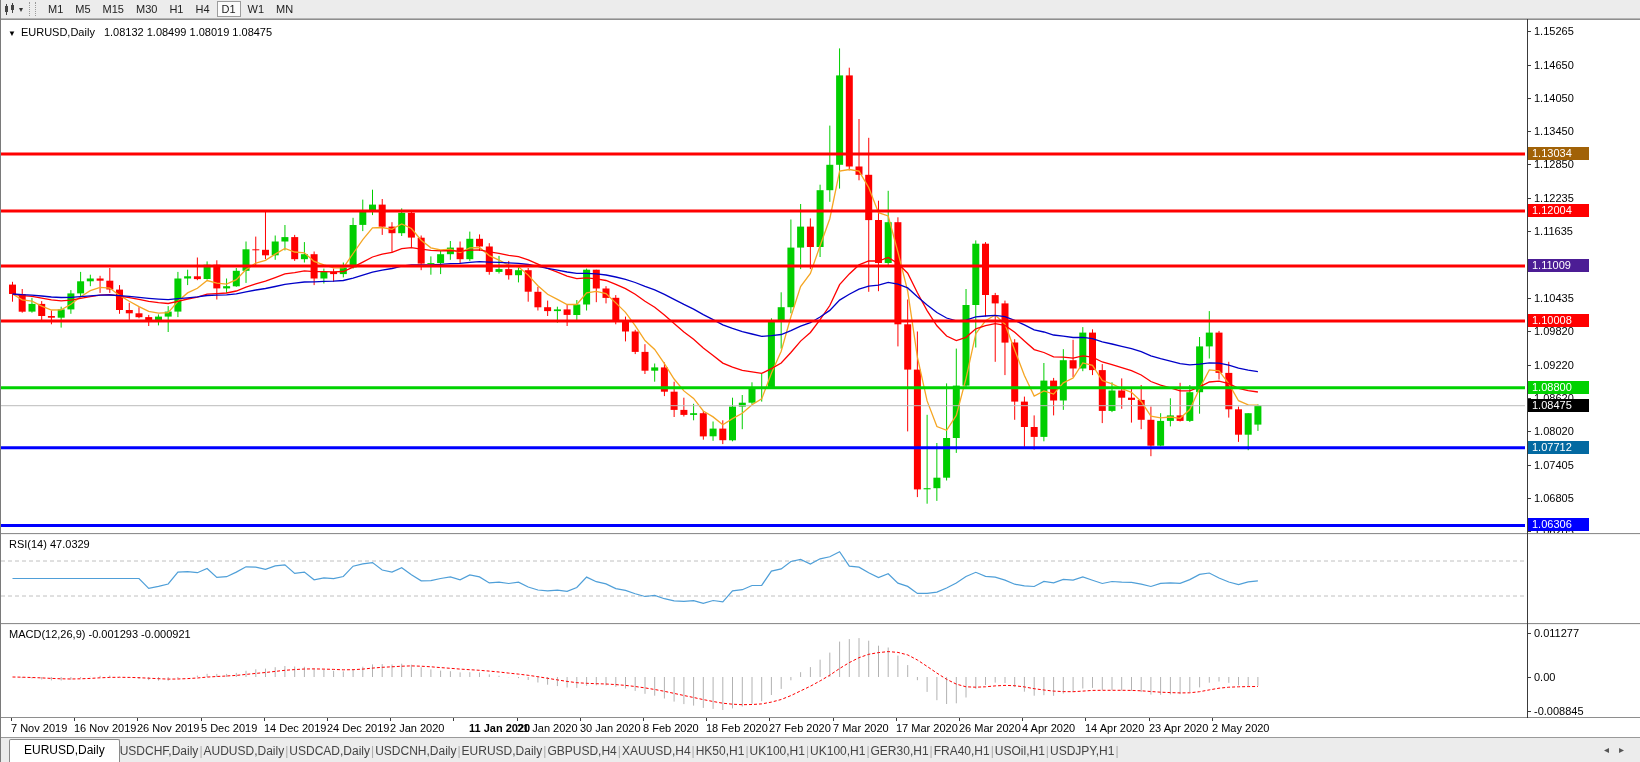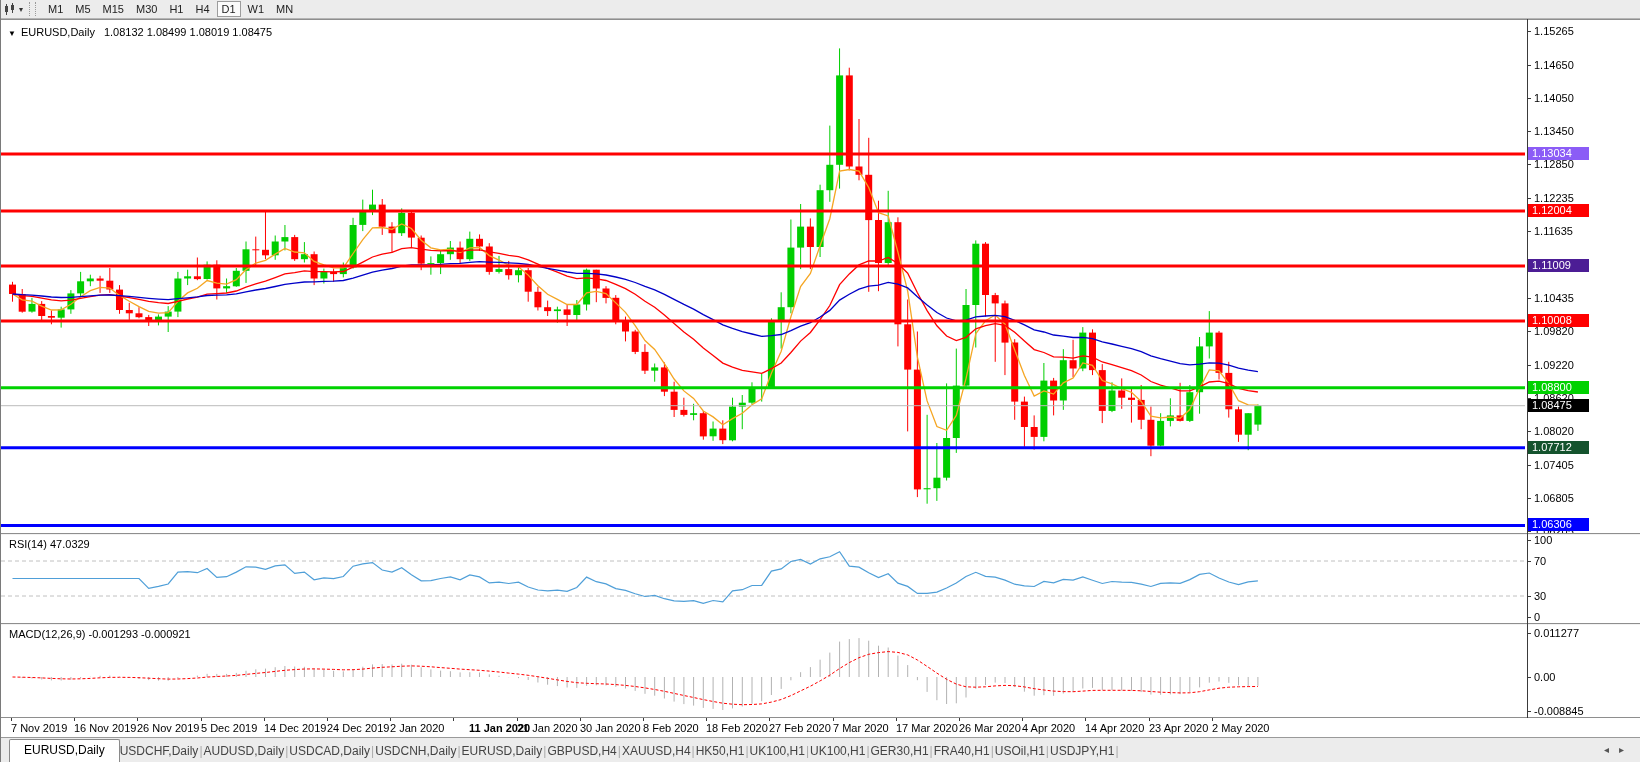--- a/index.html
+++ b/index.html
@@ -361,53 +361,43 @@
       <span class="tick-dash" style="top: 378px;"></span>
       <span class="tick-label" style="top: 372px;">1.08620</span>
       <span class="tick-dash" style="top: 411px;"></span>
       <span class="tick-label" style="top: 405px;">1.08020</span>
       <span class="tick-dash" style="top: 445px;"></span>
       <span class="tick-label" style="top: 439px;">1.07405</span>
       <span class="tick-dash" style="top: 478px;"></span>
       <span class="tick-label" style="top: 472px;">1.06805</span>
       <span class="tick-dash" style="top: 511px;"></span>
       <span class="tick-label" style="top: 505px;">1.06205</span>
-      <span class="plabel" style="top: 127px; background: #8b5cf6;">1.13034</span>
+      <span class="plabel" style="top: 127px; background: #a16207;">1.13034</span>
       <span class="plabel" style="top: 184px; background: rgb(255, 0, 0);">1.12004</span>
       <span class="plabel" style="top: 239px; background: #4c1d95;">1.11009</span>
       <span class="plabel" style="top: 294px; background: rgb(255, 0, 0);">1.10008</span>
       <span class="plabel" style="top: 361px; background: rgb(0, 210, 0);">1.08800</span>
-      <span class="plabel" style="top: 421px; background: #14532d;">1.07712</span>
+      <span class="plabel" style="top: 421px; background: #0369a1;">1.07712</span>
       <span class="plabel" style="top: 498px; background: rgb(0, 0, 255);">1.06306</span>
       <span class="plabel" style="top: 379px; background: rgb(0, 0, 0);">1.08475</span>
     </div>
 
   <div class="sep" style="top:533px"></div>
   <div class="sep2" style="top:534px"></div>
 
   <div class="plot" style="top:535px;height:88px;width:1524px">
     <svg id="rsi-svg" width="1524" height="88">
         <line x1="0" x2="1524" y1="61.0" y2="61.0" stroke="#c0c0c0" stroke-width="1" stroke-dasharray="4,3"></line>
         <line x1="0" x2="1524" y1="26.0" y2="26.0" stroke="#c0c0c0" stroke-width="1" stroke-dasharray="4,3"></line>
         <polyline points="11.5,43.5 21.2,43.5 31.0,43.5 40.7,43.5 50.4,43.5 60.2,43.5 69.9,43.5 79.6,43.5 89.3,43.5 99.1,43.5 108.8,43.5 118.5,43.5 128.3,43.5 138.0,43.5 147.7,53.3 157.5,51.3 167.2,49.0 176.9,37.2 186.6,36.6 196.4,37.7 206.1,33.5 215.8,42.4 225.6,41.7 235.3,37.1 245.0,31.8 254.8,32.1 264.5,34.3 274.2,30.9 283.9,29.9 293.7,38.4 303.4,37.1 313.1,44.8 322.9,42.9 332.6,43.6 342.3,41.5 352.1,31.2 361.8,28.8 371.5,27.6 381.2,35.0 391.0,37.0 400.7,32.8 410.4,39.8 420.2,45.8 429.9,45.7 439.6,43.5 449.4,41.9 459.1,44.8 468.8,39.9 478.5,41.9 488.3,47.9 498.0,47.2 507.7,48.5 517.5,47.1 527.2,52.0 536.9,55.0 546.6,55.8 556.4,55.2 566.1,56.3 575.8,52.5 585.6,42.1 595.3,46.7 605.0,48.9 614.8,53.6 624.5,55.4 634.2,58.8 644.0,61.5 653.7,60.4 663.4,63.7 673.1,65.8 682.9,66.3 692.6,65.7 702.3,68.3 712.1,65.5 721.8,66.8 731.5,55.8 741.3,54.7 751.0,50.5 760.7,50.3 770.4,36.1 780.2,33.9 789.9,26.5 799.6,24.4 809.4,29.1 819.1,23.8 828.8,21.8 838.6,16.7 848.3,31.1 858.0,32.2 867.7,37.8 877.5,42.6 887.2,38.8 896.9,48.1 906.7,51.4 916.4,58.4 926.1,58.3 935.9,57.1 945.6,53.0 955.3,48.0 965.0,41.5 974.8,37.3 984.5,41.4 994.2,42.1 1004.0,45.1 1013.7,49.2 1023.4,50.9 1033.2,51.5 1042.9,46.4 1052.6,47.9 1062.3,44.4 1072.1,45.1 1081.8,41.9 1091.5,45.2 1101.3,48.5 1111.0,46.5 1120.7,47.1 1130.5,47.3 1140.2,49.2 1149.9,51.5 1159.6,48.4 1169.4,47.8 1179.1,48.3 1188.8,44.6 1198.6,39.4 1208.3,38.0 1218.0,43.0 1227.8,47.0 1237.5,49.6 1247.2,46.9 1256.9,45.9" fill="none" stroke="#4f9fd8" stroke-width="1.2"></polyline>
       </svg>
     <div class="ind-label">
       <span>RSI(14)</span>&nbsp;<span>47.0329</span>
     </div>
   </div>
-  <div class="axis" id="rsi-axis" style="top:535px;height:88px">
-      <span class="tick-dash" style="top: 5px;"></span>
-      <span class="tick-label" style="top: -1px;">100</span>
-      <span class="tick-dash" style="top: 26px;"></span>
-      <span class="tick-label" style="top: 20px;">70</span>
-      <span class="tick-dash" style="top: 61px;"></span>
-      <span class="tick-label" style="top: 55px;">30</span>
-      <span class="tick-dash" style="top: 82px;"></span>
-      <span class="tick-label" style="top: 76px;">0</span>
-    </div>
 
   <div class="sep" style="top:623px"></div>
   <div class="sep2" style="top:624px"></div>
 
   <div class="plot" style="top:625px;height:92px;width:1524px">
     <svg id="macd-svg" width="1524" height="92">
         <line x1="11.5" x2="11.5" y1="52" y2="52.0" stroke="#b2b2b2" stroke-width="1"></line>
         <line x1="21.2" x2="21.2" y1="52" y2="53.1" stroke="#b2b2b2" stroke-width="1"></line>
         <line x1="31.0" x2="31.0" y1="52" y2="53.5" stroke="#b2b2b2" stroke-width="1"></line>
         <line x1="40.7" x2="40.7" y1="52" y2="54.5" stroke="#b2b2b2" stroke-width="1"></line>

